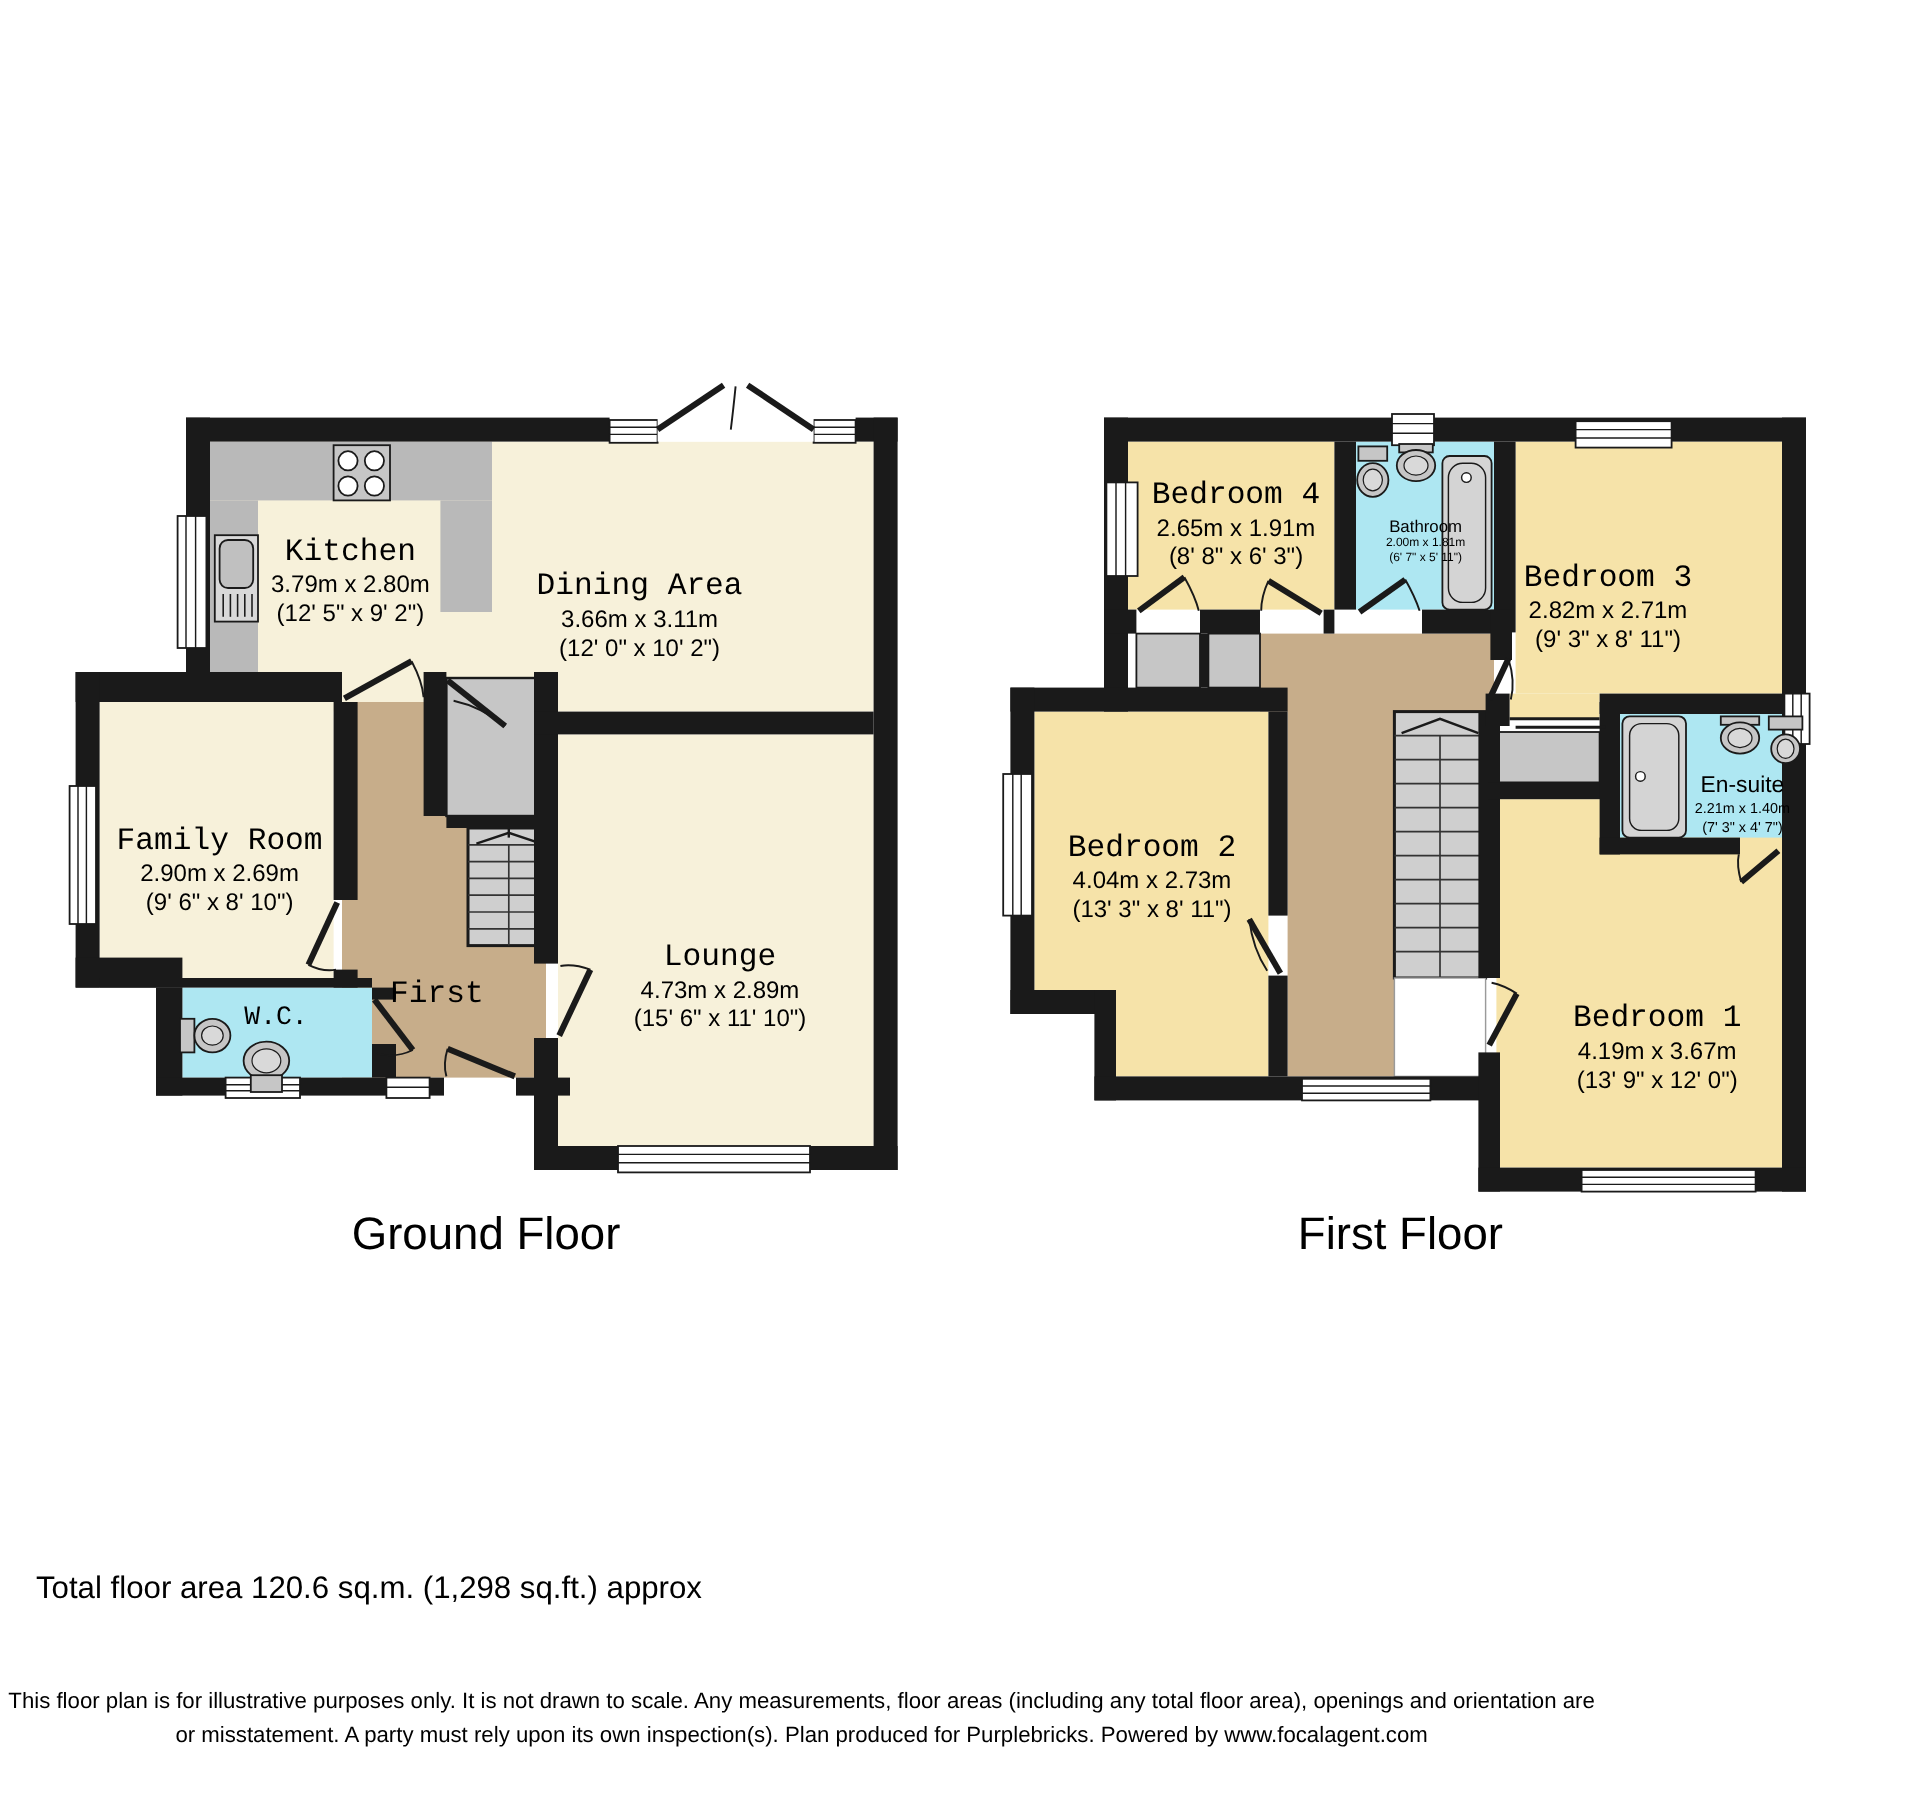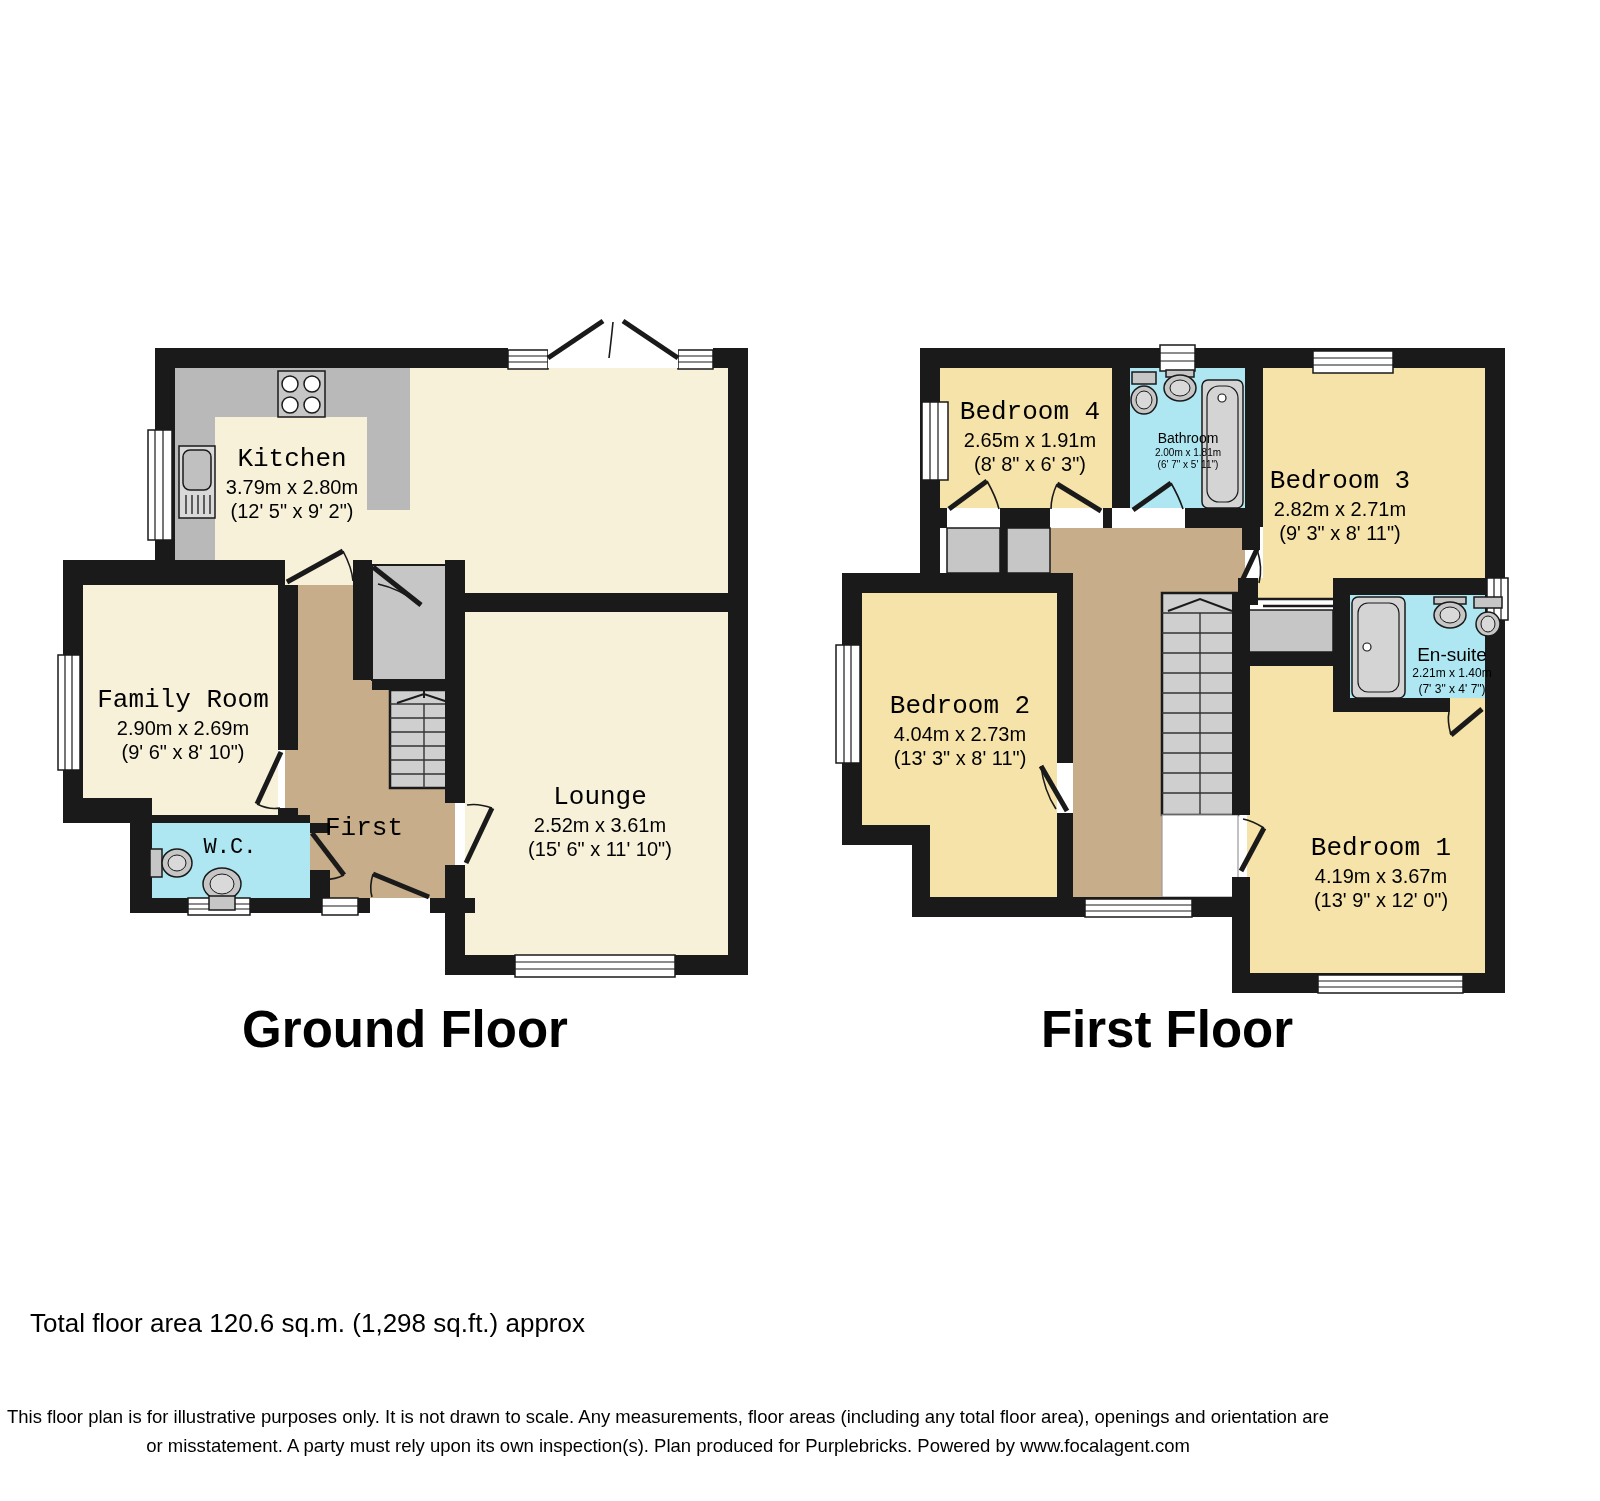--- a/index.html
+++ b/index.html
@@ -13,21 +13,21 @@
     text-align:center;white-space:nowrap;line-height:1.18;
   }
   .rname{font-size:26px;font-family:Liberation Mono, monospace;}
   .rdim{font-size:20px;line-height:1.22;}
   .rname-sm{font-size:14px;font-weight:normal;}
   .rdim-sm{font-size:10px;line-height:1.25;}
   .rname-md{font-size:19px;}
   .rdim-md{font-size:12px;line-height:1.3;}
   .floor-title{
     position:absolute;transform:translate(-50%,-50%);
-    font-size:51px;font-weight:bold;white-space:nowrap;
+    font-size:38px;font-weight:normal;white-space:nowrap;
   }
   .total-area{
     position:absolute;left:30px;top:1308px;font-size:26px;white-space:nowrap;
   }
   .disclaimer{
     position:absolute;left:0;top:1402px;width:1336px;text-align:center;
     font-size:18.5px;line-height:1.58;
   }
 </style>
 </head>
@@ -361,34 +361,39 @@
       <ellipse cx="678" cy="324" rx="12" ry="12" fill="#c6c6c6" stroke="#1a1a1a" stroke-width="1.5"></ellipse>
       <ellipse cx="678" cy="324" rx="7" ry="8" fill="#d9d9d9" stroke="#1a1a1a" stroke-width="1"></ellipse>
     </g>
   </svg>
 
   <div class="room-label" style="left:292px;top:484px">
     <div class="rname">Kitchen</div>
     <div class="rdim">3.79m x 2.80m</div>
     <div class="rdim">(12' 5" x 9' 2")</div>
   </div>
+  <div class="room-label" style="left:533px;top:513px">
+    <div class="rname">Dining Area</div>
+    <div class="rdim">3.66m x 3.11m</div>
+    <div class="rdim">(12' 0" x 10' 2")</div>
+  </div>
   <div class="room-label" style="left:183px;top:725px">
     <div class="rname">Family Room</div>
     <div class="rdim">2.90m x 2.69m</div>
     <div class="rdim">(9' 6" x 8' 10")</div>
   </div>
   <div class="room-label" style="left:230px;top:848px">
     <div class="rname" style="font-size:22px">W.C.</div>
   </div>
   <div class="room-label" style="left:364px;top:828px">
     <div class="rname">First</div>
   </div>
   <div class="room-label" style="left:600px;top:822px">
     <div class="rname">Lounge</div>
-    <div class="rdim">2.52m x 3.61m</div>
+    <div class="rdim">4.73m x 2.89m</div>
     <div class="rdim">(15' 6" x 11' 10")</div>
   </div>
 
   <div class="room-label" style="left:1030px;top:437px">
     <div class="rname">Bedroom 4</div>
     <div class="rdim">2.65m x 1.91m</div>
     <div class="rdim">(8' 8" x 6' 3")</div>
   </div>
   <div class="room-label" style="left:1188px;top:451px">
     <div class="rname-sm">Bathroom</div>

